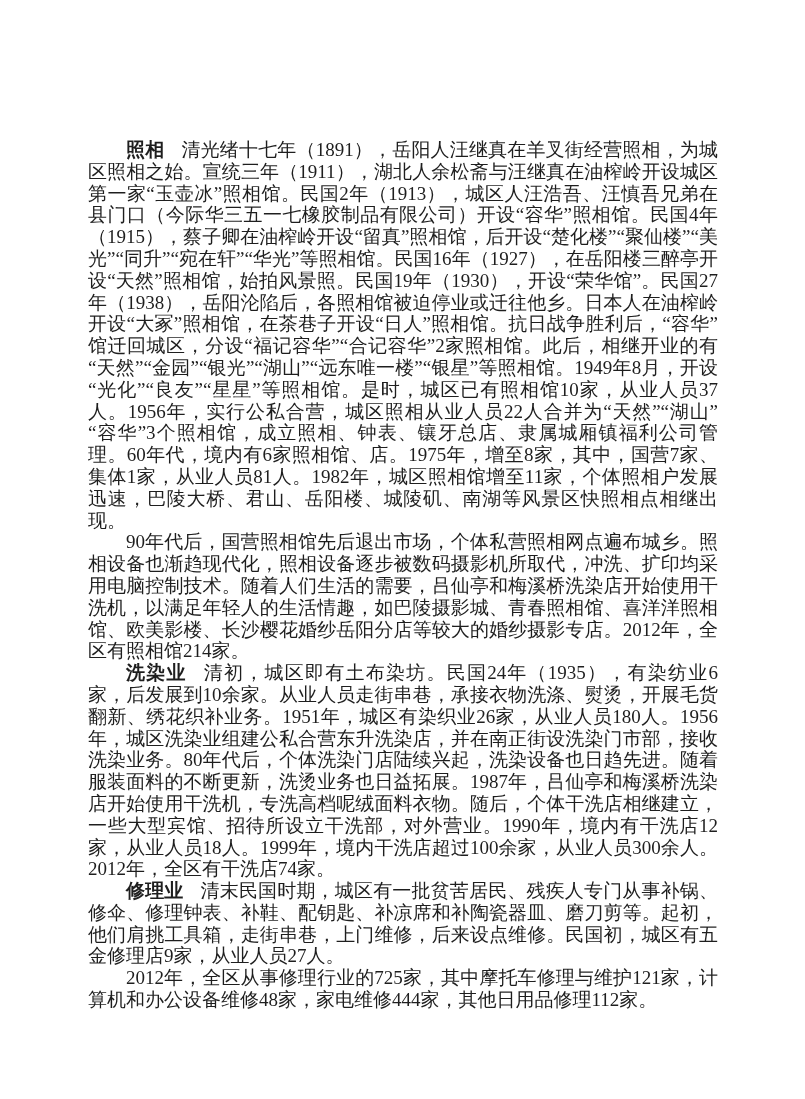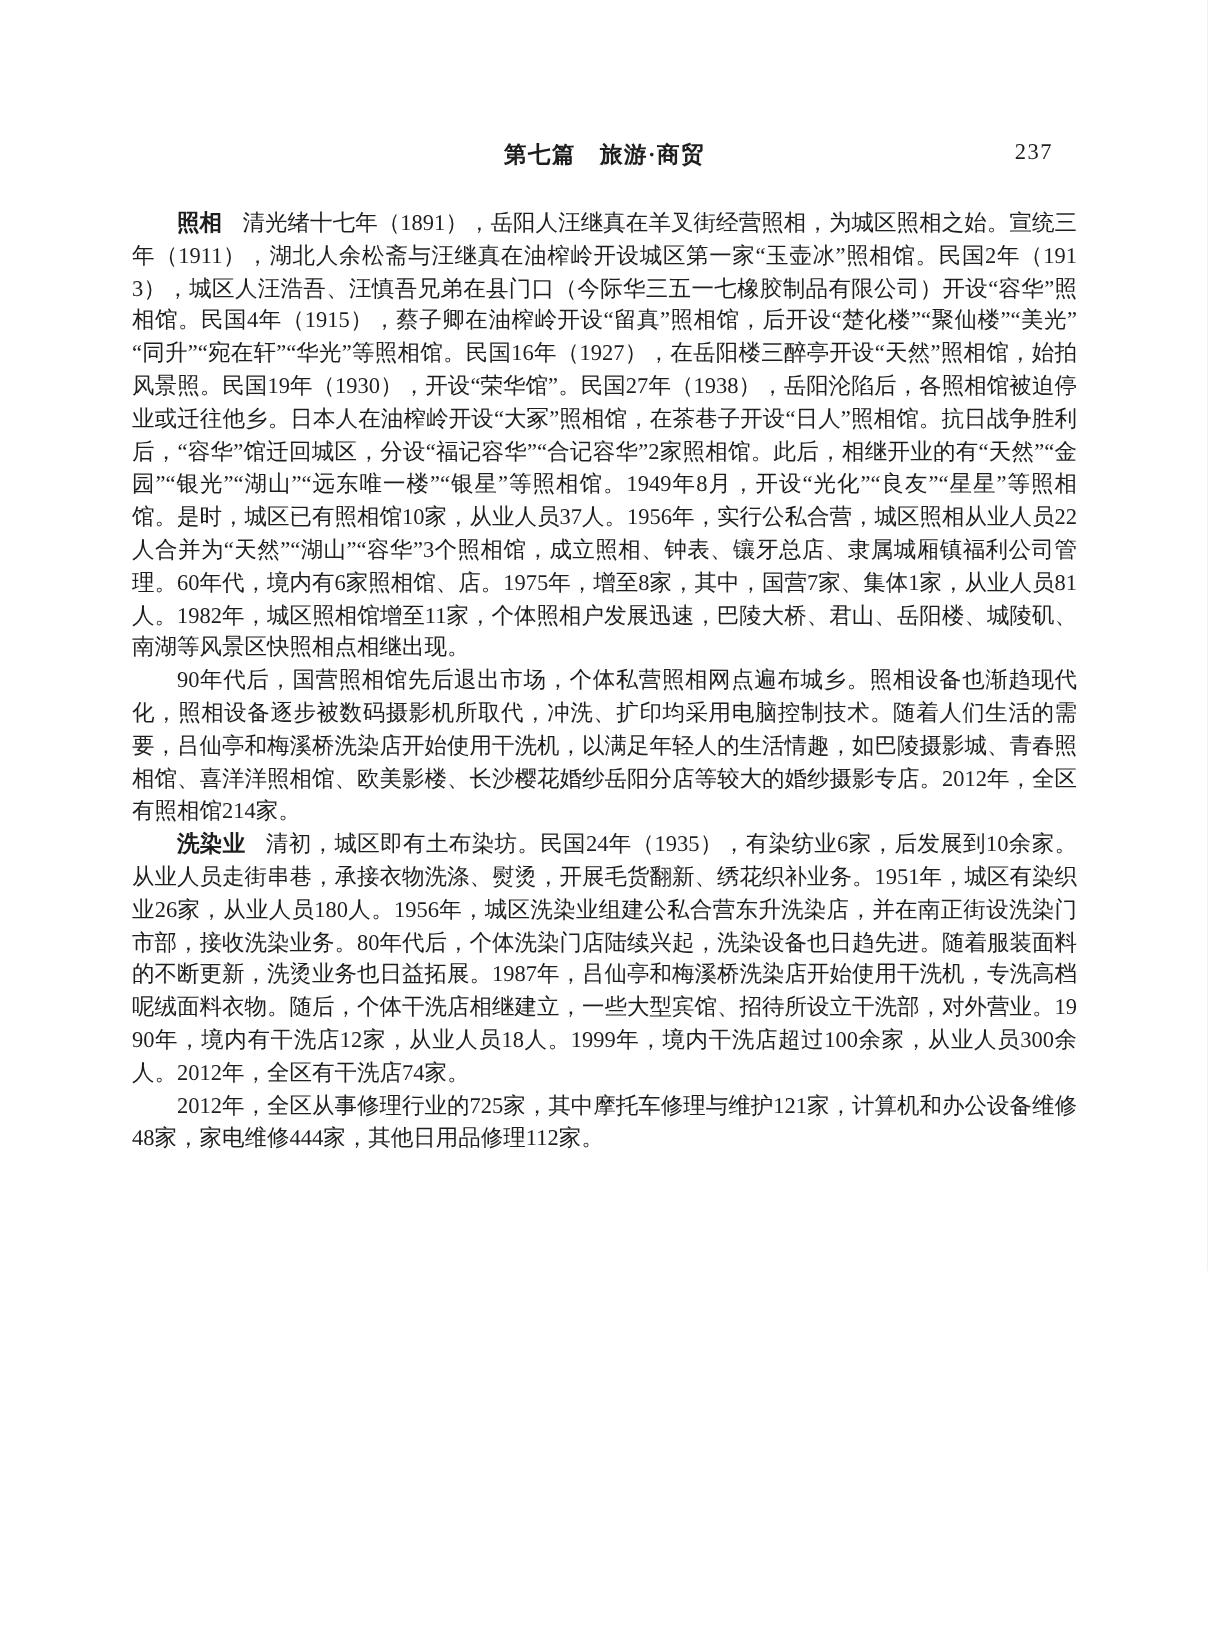--- a/index.html
+++ b/index.html
@@ -44,51 +44,48 @@
   }
   .body-text {
     position: absolute;
     top: 139px;
     left: 88px;
     width: 630px;
   }
   .para {
     margin: 0;
     padding: 0;
-    font-size: 15px;
+    font-size: 19px;
     line-height: 21.8px;
     text-align: justify;
     text-indent: 2em;
     word-break: break-all;
   }
   .lead {
     font-weight: bold;
   }
   .lead:not(:empty) {
     margin-right: 0.9em;
   }
 </style>
 </head>
 <body>
 
 <div class="page">
 
-  <div class="running-header">
-    <div class="header-title">第七篇　旅游·商贸</div>
-    <div class="page-number">237</div>
-  </div>
 
   <div class="body-text">
 
     <p class="para"><b class="lead">照相</b><span>清光绪十七年（1891），岳阳人汪继真在羊叉街经营照相，为城区照相之始。宣统三年（1911），湖北人余松斋与汪继真在油榨岭开设城区第一家“玉壶冰”照相馆。民国2年（1913），城区人汪浩吾、汪慎吾兄弟在县门口（今际华三五一七橡胶制品有限公司）开设“容华”照相馆。民国4年（1915），蔡子卿在油榨岭开设“留真”照相馆，后开设“楚化楼”“聚仙楼”“美光”“同升”“宛在轩”“华光”等照相馆。民国16年（1927），在岳阳楼三醉亭开设“天然”照相馆，始拍风景照。民国19年（1930），开设“荣华馆”。民国27年（1938），岳阳沦陷后，各照相馆被迫停业或迁往他乡。日本人在油榨岭开设“大冢”照相馆，在茶巷子开设“日人”照相馆。抗日战争胜利后，“容华”馆迁回城区，分设“福记容华”“合记容华”2家照相馆。此后，相继开业的有“天然”“金园”“银光”“湖山”“远东唯一楼”“银星”等照相馆。1949年8月，开设“光化”“良友”“星星”等照相馆。是时，城区已有照相馆10家，从业人员37人。1956年，实行公私合营，城区照相从业人员22人合并为“天然”“湖山”“容华”3个照相馆，成立照相、钟表、镶牙总店、隶属城厢镇福利公司管理。60年代，境内有6家照相馆、店。1975年，增至8家，其中，国营7家、集体1家，从业人员81人。1982年，城区照相馆增至11家，个体照相户发展迅速，巴陵大桥、君山、岳阳楼、城陵矶、南湖等风景区快照相点相继出现。</span></p>
 
     <p class="para"><b class="lead"></b><span>90年代后，国营照相馆先后退出市场，个体私营照相网点遍布城乡。照相设备也渐趋现代化，照相设备逐步被数码摄影机所取代，冲洗、扩印均采用电脑控制技术。随着人们生活的需要，吕仙亭和梅溪桥洗染店开始使用干洗机，以满足年轻人的生活情趣，如巴陵摄影城、青春照相馆、喜洋洋照相馆、欧美影楼、长沙樱花婚纱岳阳分店等较大的婚纱摄影专店。2012年，全区有照相馆214家。</span></p>
 
     <p class="para"><b class="lead">洗染业</b><span>清初，城区即有土布染坊。民国24年（1935），有染纺业6家，后发展到10余家。从业人员走街串巷，承接衣物洗涤、熨烫，开展毛货翻新、绣花织补业务。1951年，城区有染织业26家，从业人员180人。1956年，城区洗染业组建公私合营东升洗染店，并在南正街设洗染门市部，接收洗染业务。80年代后，个体洗染门店陆续兴起，洗染设备也日趋先进。随着服装面料的不断更新，洗烫业务也日益拓展。1987年，吕仙亭和梅溪桥洗染店开始使用干洗机，专洗高档呢绒面料衣物。随后，个体干洗店相继建立，一些大型宾馆、招待所设立干洗部，对外营业。1990年，境内有干洗店12家，从业人员18人。1999年，境内干洗店超过100余家，从业人员300余人。2012年，全区有干洗店74家。</span></p>
 
+    <p class="para"><b class="lead">修理业</b><span>清末民国时期，城区有一批贫苦居民、残疾人专门从事补锅、修伞、修理钟表、补鞋、配钥匙、补凉席和补陶瓷器皿、磨刀剪等。起初，他们肩挑工具箱，走街串巷，上门维修，后来设点维修。民国初，城区有五金修理店9家，从业人员27人。</span></p>
 
 
     <p class="para"><b class="lead"></b><span>2012年，全区从事修理行业的725家，其中摩托车修理与维护121家，计算机和办公设备维修48家，家电维修444家，其他日用品修理112家。</span></p>
 
 
   </div>
 
 </div>
 
 </body></html>

